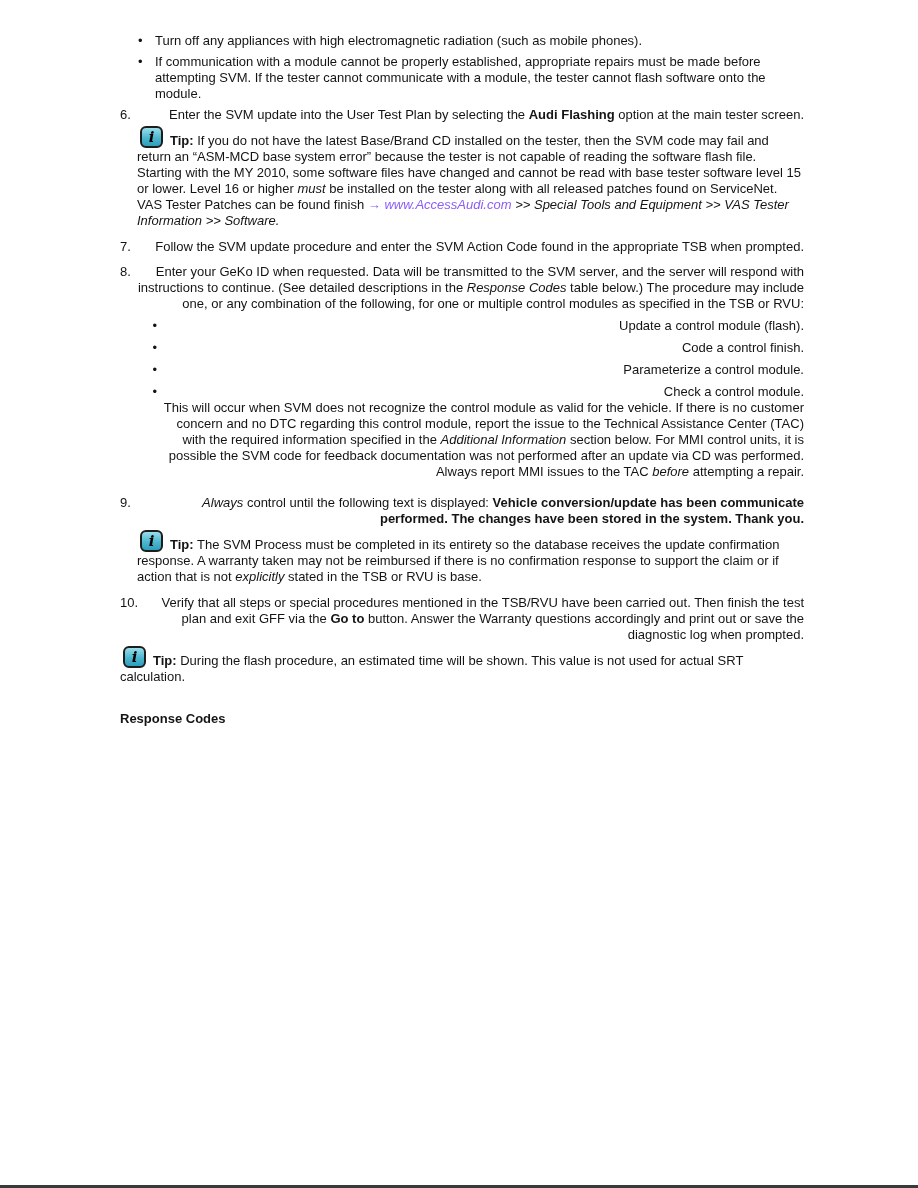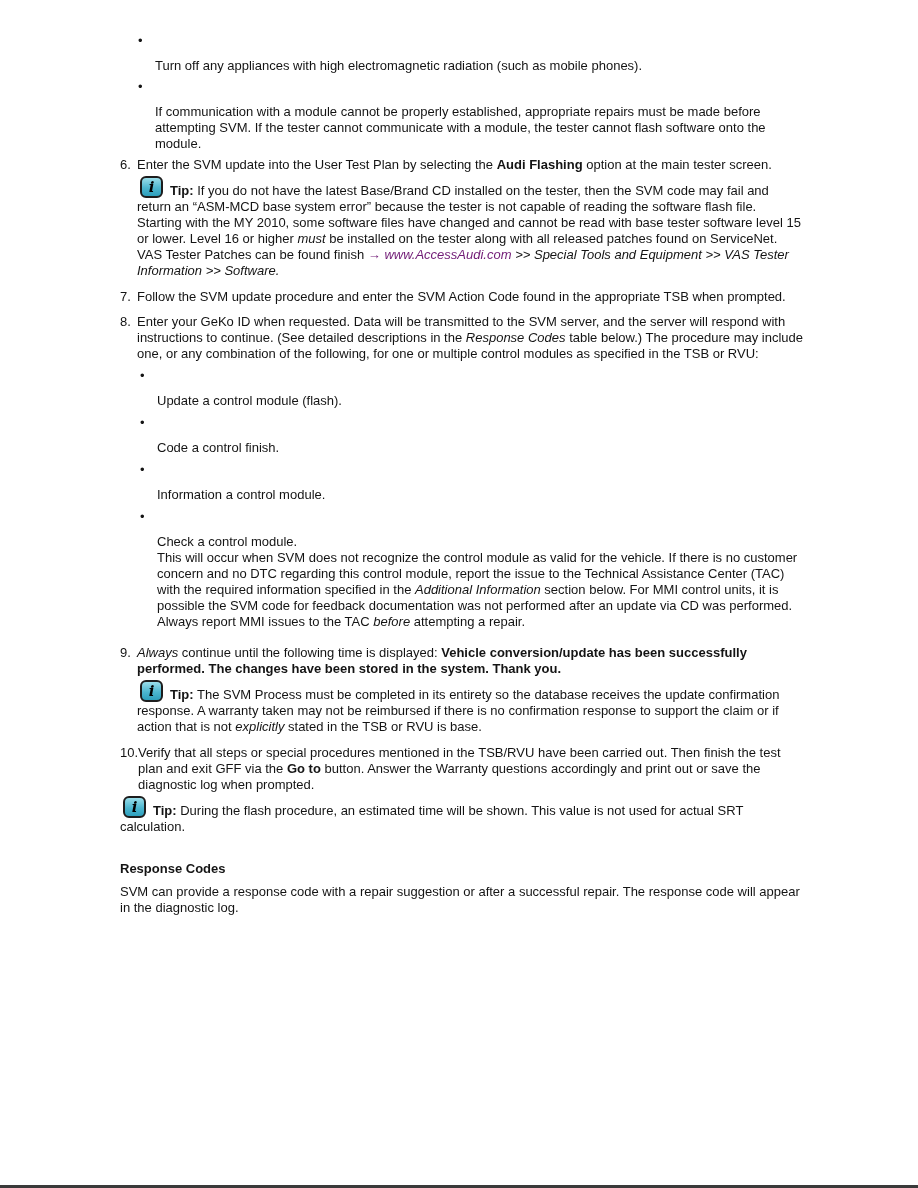--- a/index.html
+++ b/index.html
@@ -7,39 +7,39 @@
   .page {
     position:relative; width:918px; height:1188px; background:#ffffff; overflow:hidden;
     font-family:"Liberation Sans","DejaVu Sans",sans-serif;
     font-size:13px; line-height:16px; color:#141414;
   }
   .content { padding:33px 114px 0 120px; }
   ul { list-style:none; }
   .flex-li { display:flex; margin-bottom:5px; }
   .top-bullets { margin-left:18px; margin-bottom:4px; }
   .dot { flex:0 0 17px; }
-  .li-text { flex:1 1 auto;margin-top:25px; }
+  .li-text { flex:1 1 auto; }
   .num-item { display:flex; margin-bottom:9px; }
   .num { flex:0 0 auto; min-width:17px; }
-  .num-body { flex:1 1 auto; }
+  .num-body { flex:1 1 auto;text-align:right; }
   .tip { margin:10px 0 10px 17px; }
   .tip.outer { margin-left:0; }
   .tip-icon {
     float:left; width:23px; height:22px; margin:-7px 7px 0 3px;
     border:2px solid #1d1d1d; border-radius:6px;
     background:linear-gradient(180deg,#9adeea 0%,#4db6cf 55%,#2d9fbc 100%);
     display:flex; align-items:center; justify-content:center;
     font-family:"DejaVu Serif",serif; font-style:italic; font-weight:bold;
     font-size:15px; color:#000; line-height:1;
   }
   .sub-bullets { margin:6px 0 0 3px; }
   .sub-bullets .flex-li { margin-bottom:6px; }
   b { font-weight:bold; }
   i.em { font-style:italic; }
-  a.doc-link { color:#701a75; font-style:italic; text-decoration:none; cursor:pointer; }
+  a.doc-link { color:#8b5cf6; font-style:italic; text-decoration:none; cursor:pointer; }
   .heading { font-weight:bold; margin:26px 0 7px 0; }
   .bottom-edge { position:absolute; left:0; right:0; bottom:0; height:3px; background:#3a3a3a; }
 </style>
 </head>
 <body>
 
 <div class="page">
   <div class="content">
 
     <ul class="top-bullets">
@@ -76,46 +76,45 @@
           <li class="flex-li">
             <span class="dot">•</span>
             <div class="li-text">Update a control module (flash).</div>
           </li>
           <li class="flex-li">
             <span class="dot">•</span>
             <div class="li-text">Code a control finish.</div>
           </li>
           <li class="flex-li">
             <span class="dot">•</span>
-            <div class="li-text">Information a control module.</div>
+            <div class="li-text">Parameterize a control module.</div>
           </li>
           <li class="flex-li">
             <span class="dot">•</span>
             <div class="li-text"><span>Check a control module.</span><br><span>This will occur when SVM does not recognize the control module as valid for the vehicle. If there is no customer concern and no DTC regarding this control module, report the issue to the Technical Assistance Center (TAC) with the required information specified in the </span><i class="em">Additional Information</i><span> section below. For MMI control units, it is possible the SVM code for feedback documentation was not performed after an update via CD was performed. Always report MMI issues to the TAC </span><i class="em">before</i><span> attempting a repair.</span></div>
           </li>
         </ul>
       </div>
     </div>
 
     <div class="num-item">
       <span class="num">9.</span>
-      <div class="num-body"><i class="em">Always</i><span> continue until the following time is displayed: </span><b>Vehicle conversion/update has been successfully performed. The changes have been stored in the system. Thank you.</b></div>
+      <div class="num-body"><i class="em">Always</i><span> control until the following text is displayed: </span><b>Vehicle conversion/update has been communicate performed. The changes have been stored in the system. Thank you.</b></div>
     </div>
 
     <div class="tip">
       <span class="tip-icon">i</span><b>Tip:</b><span> The SVM Process must be completed in its entirety so the database receives the update confirmation response. A warranty taken may not be reimbursed if there is no confirmation response to support the claim or if action that is not </span><i class="em">explicitly</i><span> stated in the TSB or RVU is base.</span>
     </div>
 
     <div class="num-item">
       <span class="num">10.</span>
       <div class="num-body"><span>Verify that all steps or special procedures mentioned in the TSB/RVU have been carried out. Then finish the test plan and exit GFF via the </span><b>Go to</b><span> button. Answer the Warranty questions accordingly and print out or save the diagnostic log when prompted.</span></div>
     </div>
 
     <div class="tip outer">
       <span class="tip-icon">i</span><b>Tip:</b><span> During the flash procedure, an estimated time will be shown. This value is not used for actual SRT calculation.</span>
     </div>
 
     <div class="heading">Response Codes</div>
-    <div>SVM can provide a response code with a repair suggestion or after a successful repair. The response code will appear in the diagnostic log.</div>
 
   </div>
   <div class="bottom-edge"></div>
 </div>
 
 </body></html>

